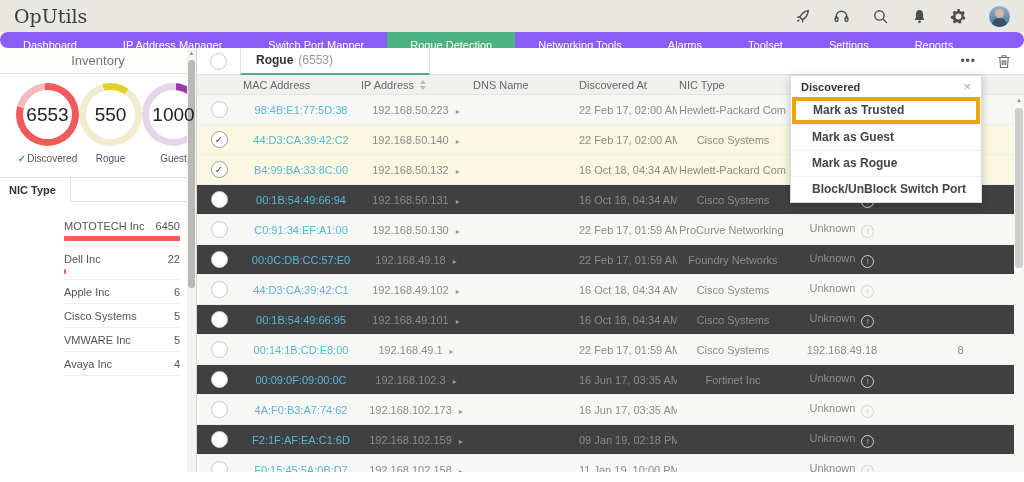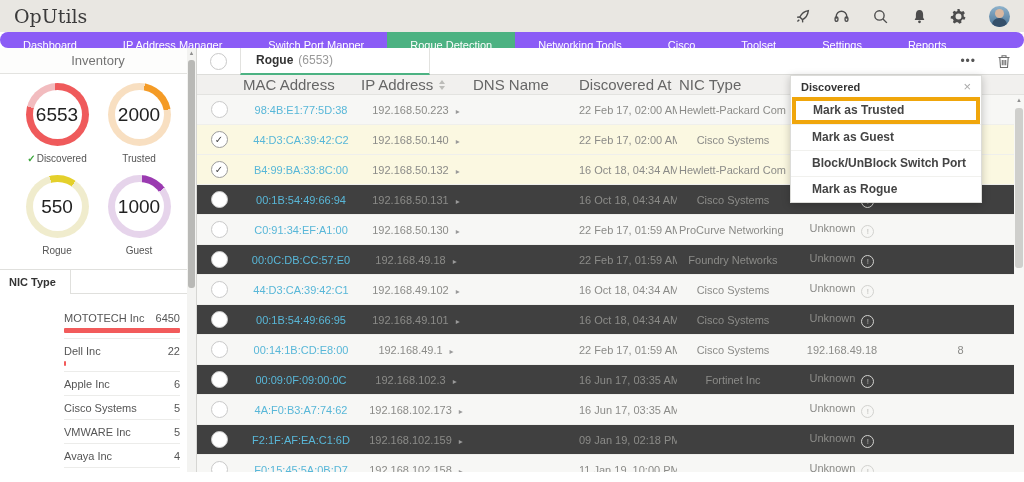--- a/index.html
+++ b/index.html
@@ -26,21 +26,21 @@
   .nav-item.active { background:#4cb282; }
 
   
   .content { display:flex; height:424px; overflow:hidden; }
 
   
   .sidebar { width:197px; min-width:197px; background:#fff; border-right:1px solid #d6d6d3;
              position:relative; overflow:hidden; }
   .inv-header { height:26px; line-height:25px; text-align:center; font-size:13px; color:#737373;
              border-bottom:1px solid #e3e3e0; background:#fdfdfc; }
-  .donut-grid { display:grid; grid-template-columns:1fr 1fr; padding:9px 16px 4px 16px; row-gap:11px; }
+  .donut-grid { display:grid; grid-template-columns:1fr 1fr 1fr; padding:9px 16px 4px 16px; }
   .donut-cell { display:flex; flex-direction:column; align-items:center; }
   .donut { width:63px; height:63px; border-radius:50%; position:relative;
            display:flex; align-items:center; justify-content:center; }
   .donut::before { content:""; position:absolute; inset:7px; background:#fff; border-radius:50%; }
   .donut-val { position:relative; z-index:1; font-size:19px; color:#222; }
   .donut-label { margin-top:7px; font-size:10px; color:#555; display:flex; align-items:center; gap:1px; }
   .check { color:#3ca63c; font-size:10px; font-weight:bold; }
 
   .nic-tab-row { border-top:1px solid #e0e0dd; border-bottom:1px solid #e0e0dd; margin-top:9px;
                  display:flex; }
@@ -70,21 +70,21 @@
                display:flex; align-items:center; gap:5px; padding-left:15px; font-size:12px; }
   .rogue-name { color:#333; font-weight:bold; }
   .rogue-count { color:#999; }
   .toolbar-right { position:absolute; right:13px; top:0; height:100%; display:flex;
                    align-items:center; gap:21px; }
   .ellipsis { color:#555; font-size:12px; letter-spacing:1px; line-height:10px; }
   .trash { display:inline-flex; width:14px; height:15px; color:#6e6e6e; }
   .trash svg { width:100%; height:100%; }
 
   .thead { display:grid; grid-template-columns:var(--cols); height:20px; background:#f1f0ee;
-           align-items:center; font-size:15px; color:#666; border-bottom:1px solid #e3e3e0; }
+           align-items:center; font-size:11px; color:#666; border-bottom:1px solid #e3e3e0; }
   .th { display:flex; align-items:center; padding-left:2px; overflow:hidden; white-space:nowrap; }
   .sort { display:inline-flex; flex-direction:column; gap:2px; margin-left:6px; }
   .sort i { width:0; height:0; border-left:3px solid transparent; border-right:3px solid transparent; }
   .sort .up { border-bottom:4px solid #bcbcb9; }
   .sort .down { border-top:4px solid #bcbcb9; }
 
   .tbody { height:377px; overflow:hidden;text-align:center; }
   .tr { display:grid; grid-template-columns:var(--cols); height:30px; align-items:center;
         font-size:11px; color:#8b8b88; border-bottom:1px solid #efefec; background:#404040; }
   .tr.odd { background:#f7f7f5; }
@@ -154,42 +154,36 @@
       <span class="avatar"></span>
     </div>
   </header>
 
   <nav class="navbar" id="navbar">
       <div class="nav-item">Dashboard</div>
       <div class="nav-item">IP Address Manager</div>
       <div class="nav-item">Switch Port Mapper</div>
       <div class="nav-item active">Rogue Detection</div>
       <div class="nav-item">Networking Tools</div>
-      <div class="nav-item">Cisco</div>
+      <div class="nav-item">Alarms</div>
       <div class="nav-item">Toolset</div>
       <div class="nav-item">Settings</div>
       <div class="nav-item">Reports</div>
     </nav>
 
   <div class="content">
 
     <aside class="sidebar">
       <div class="inv-header">Inventory</div>
       <div class="donut-grid" id="donuts">
           <div class="donut-cell">
             <div class="donut" style="background: conic-gradient(from -5deg, rgb(239, 90, 91) 0deg, rgb(239, 90, 91) 290deg, rgb(242, 188, 191) 290deg, rgb(242, 188, 191) 360deg);">
               <span class="donut-val">6553</span>
             </div>
             <div class="donut-label"><span class="check">✓</span>Discovered</div>
-          </div>
-          <div class="donut-cell">
-            <div class="donut" style="background: conic-gradient(from 10deg, rgb(244, 155, 38) 0deg, rgb(244, 155, 38) 70deg, rgb(248, 223, 193) 70deg, rgb(248, 223, 193) 360deg);">
-              <span class="donut-val">2000</span>
-            </div>
-            <div class="donut-label">Trusted</div>
           </div>
           <div class="donut-cell">
             <div class="donut" style="background: conic-gradient(from -15deg, rgb(228, 208, 43) 0deg, rgb(228, 208, 43) 50deg, rgb(240, 236, 205) 50deg, rgb(240, 236, 205) 360deg);">
               <span class="donut-val">550</span>
             </div>
             <div class="donut-label">Rogue</div>
           </div>
           <div class="donut-cell">
             <div class="donut" style="background: conic-gradient(from 5deg, rgb(154, 58, 176) 0deg, rgb(154, 58, 176) 48deg, rgb(230, 212, 235) 48deg, rgb(230, 212, 235) 360deg);">
               <span class="donut-val">1000</span>
@@ -448,22 +442,22 @@
         </div>
 
       <div class="menu">
         <div class="menu-head">
           <span>Discovered</span>
           <span class="menu-close">×</span>
         </div>
         <div id="menu-items">
             <div class="menu-item highlight">Mark as Trusted</div>
             <div class="menu-item">Mark as Guest</div>
+            <div class="menu-item">Mark as Rogue</div>
             <div class="menu-item">Block/UnBlock Switch Port</div>
-            <div class="menu-item">Mark as Rogue</div>
           </div>
       </div>
 
       <div class="main-scroll">
         <span class="sb-arrow">▲</span>
         <span class="ms-thumb"></span>
       </div>
     </main>
   </div>
 </div>

